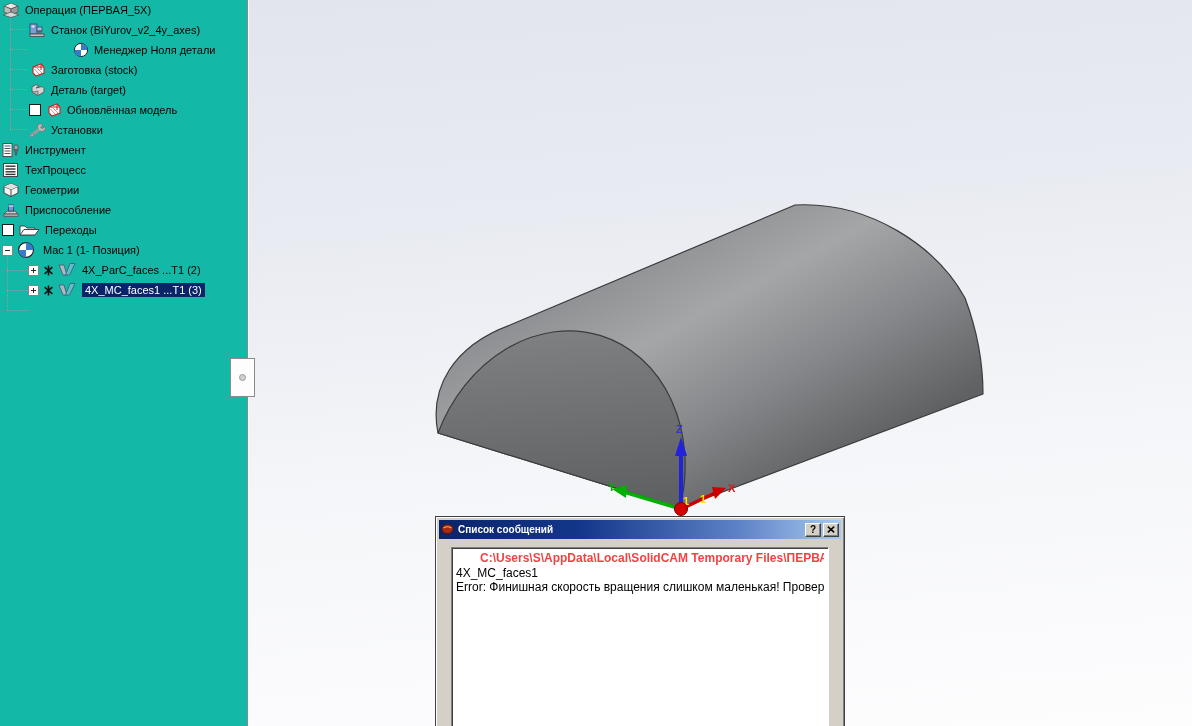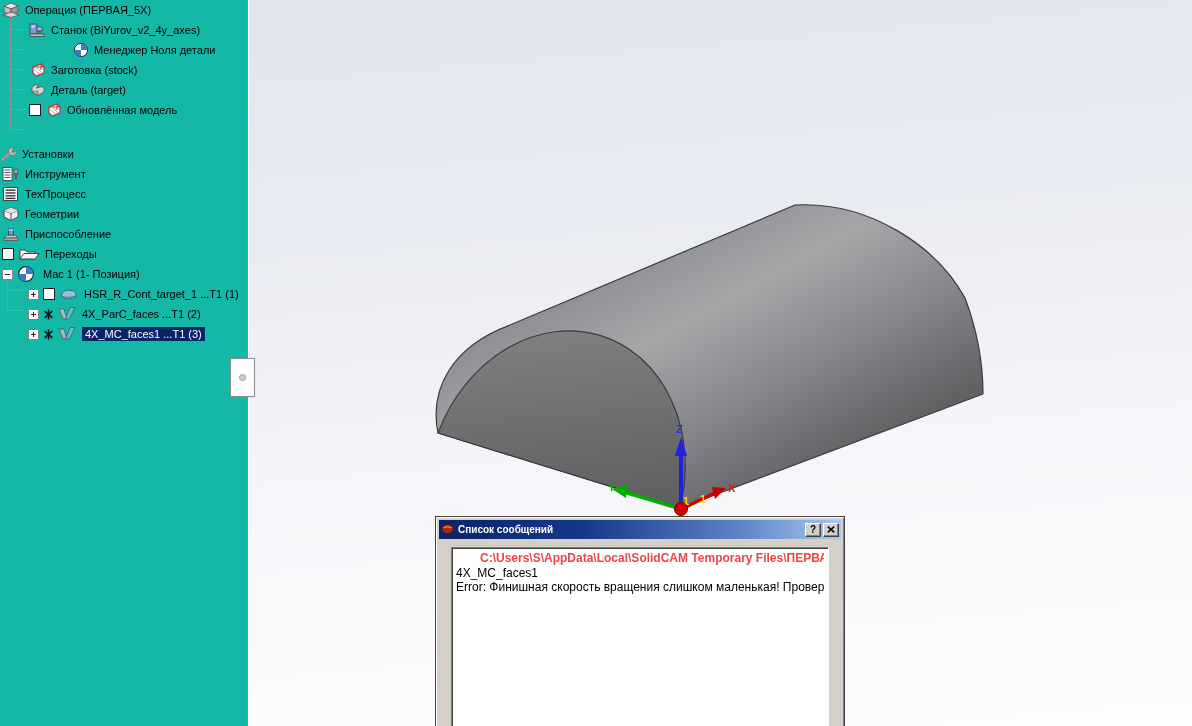--- a/index.html
+++ b/index.html
@@ -142,21 +142,21 @@
             <polygon points="4,5 12,2 15,5 15,11 7,14 4,11" fill="#fff" stroke="#cc2222" stroke-width="1.1"></polygon>
             <polyline points="4,5 12,5 15,5" fill="none" stroke="#cc2222" stroke-width="1"></polyline>
             <line x1="12" y1="2" x2="12" y2="8" stroke="#cc2222" stroke-width="1"></line>
             <line x1="5.5" y1="7" x2="10" y2="12" stroke="#e08080" stroke-width="0.9"></line>
             <line x1="8" y1="6" x2="13" y2="11" stroke="#e08080" stroke-width="0.9"></line>
           </svg>
       </span>
       <span class="tlabel">Обновлённая модель</span>
     </div>
 
-    <div class="trow" style="margin-top:24px;">
+    <div class="trow" style="padding-left:29px;">
       <span class="ticon">
         <svg width="17" height="16" viewBox="0 0 17 16">
             <path d="M2.5,13.5 L9,8" stroke="#9a9a9a" stroke-width="3" stroke-linecap="round"></path>
             <path d="M9.5,7.5 a3.2,3.2 0 1 1 4.5,-4.5 l-2.2,2.2 1.5,1.5 2.2,-2.2 a3.2,3.2 0 0 1 -4.5,4.5" fill="#b9b9b9" stroke="#6f6f6f" stroke-width="0.8"></path>
             <path d="M1.6,14.4 a1.9,1.9 0 0 0 2.7,-2.7" fill="#b9b9b9" stroke="#6f6f6f" stroke-width="0.8"></path>
           </svg>
       </span>
       <span class="tlabel">Установки</span>
     </div>
 
@@ -230,34 +230,20 @@
       <span class="ticon">
         <svg width="18" height="18" viewBox="0 0 16 16">
             <circle cx="8" cy="8" r="6.6" fill="#fff" stroke="#222" stroke-width="1"></circle>
             <path d="M8,8 L8,1.4 A6.6 6.6 0 0 1 14.6,8 Z" fill="#3a7bc8"></path>
             <path d="M8,8 L8,14.6 A6.6 6.6 0 0 1 1.4,8 Z" fill="#3a7bc8"></path>
           </svg>
       </span>
       <span class="tlabel" style="margin-left:8px;">Mac 1 (1- Позиция)</span>
     </div>
 
-    <div class="trow" style="padding-left:28px;">
-      <span class="ebox">
-          <span class="h"></span>
-          <span class="v"></span>
-        </span>
-      <span class="cbox"></span>
-      <span class="ticon">
-        <svg width="20" height="16" viewBox="0 0 20 16">
-            <path d="M2,10 Q4,4 9,4 Q15,4 17,7 L17,10 Q12,13.5 6,12.5 Z" fill="#8fc6cf" stroke="#2f6b7a" stroke-width="1"></path>
-            <path d="M2,10 Q8,12.5 17,10 L17,11.5 Q11,14 5,12.8 Z" fill="#5ea4b3" stroke="#2f6b7a" stroke-width="0.7"></path>
-          </svg>
-      </span>
-      <span class="tlabel">HSR_R_Cont_target_1 ...T1 (1)</span>
-    </div>
 
     <div class="trow" style="padding-left:28px;align-items:center;">
       <span class="ebox">
           <span class="h"></span>
           <span class="v"></span>
         </span>
       <span class="ticon" style="margin-right:3px;">
         <svg width="11" height="11" viewBox="0 0 11 11">
             <line x1="5.5" y1="0.5" x2="5.5" y2="10.5" stroke="#111" stroke-width="1.6"></line>
             <line x1="1.6" y1="2.2" x2="9.4" y2="8.8" stroke="#111" stroke-width="1.6"></line>

